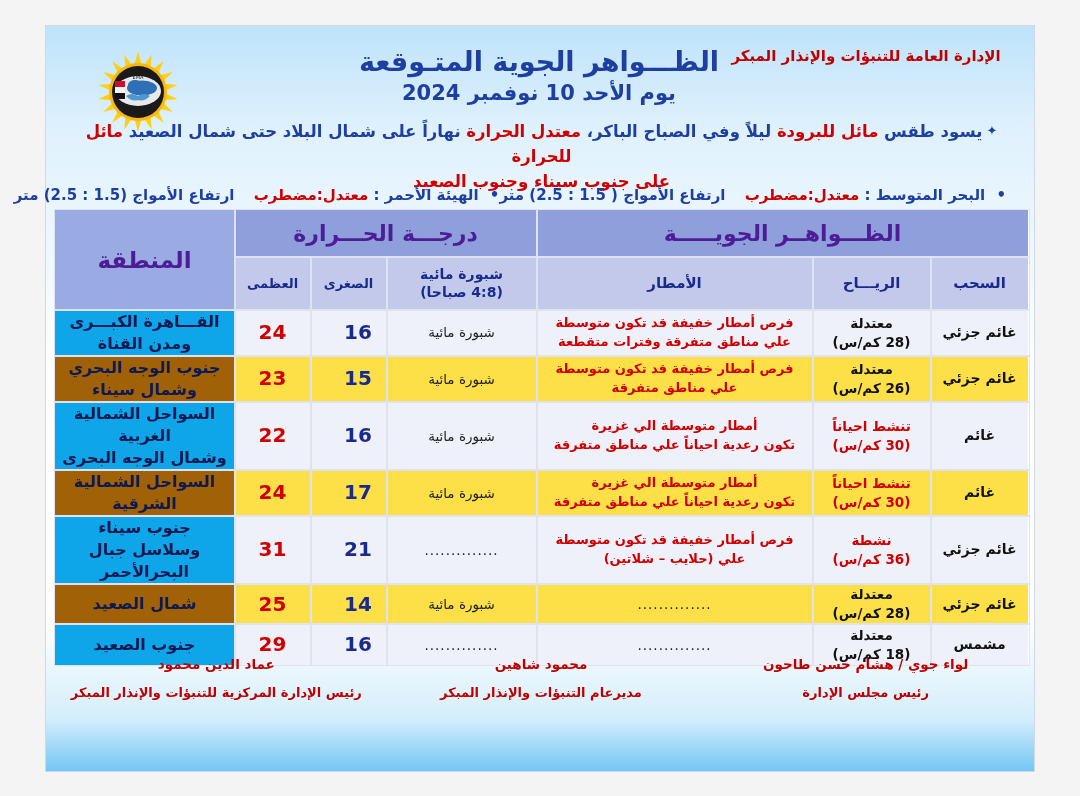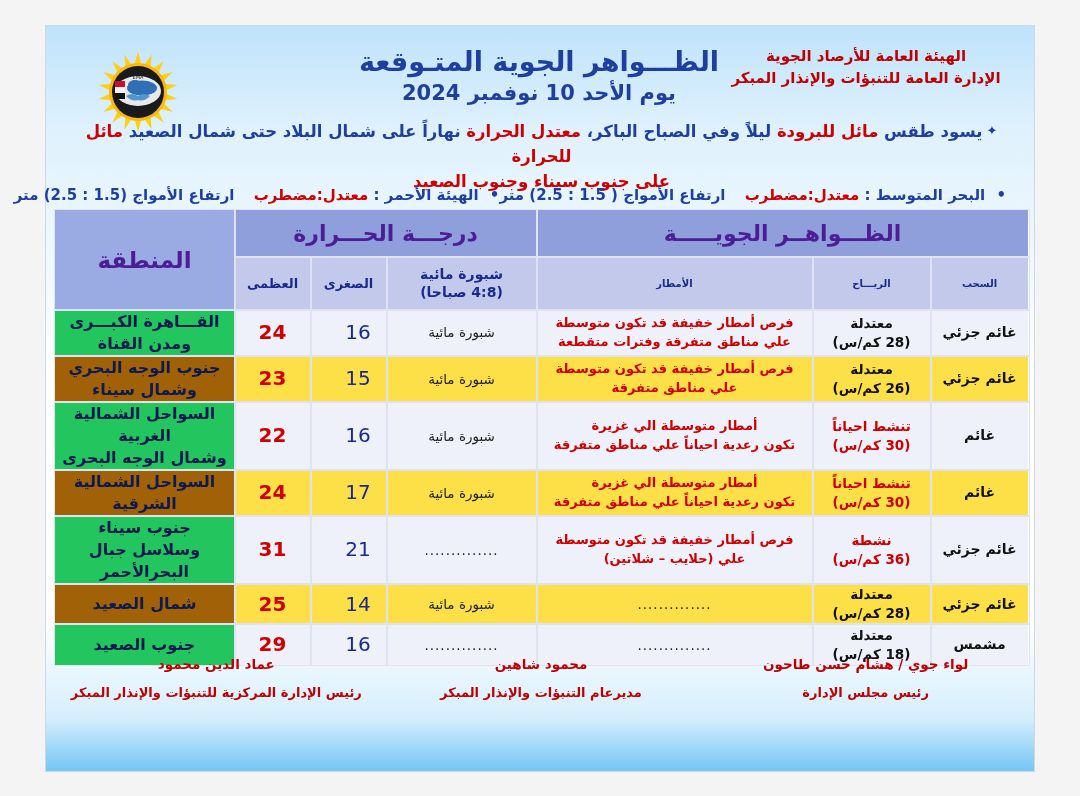--- a/index.html
+++ b/index.html
@@ -70,32 +70,32 @@
     text-align:center;vertical-align:middle;
   }
   .grp{
     background:#8f9fdc;color:#4c1d95;font-weight:bold;font-size:22px;
     height:44px;letter-spacing:1px;
   }
   .grp.region{
     background:#9aaae3;font-size:23px;
   }
   .sub{
-    background:#c3c9ea;color:#1a2a8c;font-weight:bold;font-size:10px;height:50px;
+    background:#c3c9ea;color:#1a2a8c;font-weight:bold;font-size:15px;height:50px;
   }
   .sub.mist{font-size:14px;line-height:1.3;color:#1a2a8c;}
   .sub.small{font-size:13px;}
   td.region{
-    background:#22c55e;color:#0d1a52;font-weight:bold;font-size:16px;line-height:1.35;
+    background:#0ea5e9;color:#0d1a52;font-weight:bold;font-size:16px;line-height:1.35;
   }
   tr.alt td.region{background:#a16207;}
   td.cell{font-size:13.5px;line-height:1.35;background:#eef0fa;color:#111;}
   tr.alt td.cell{background:#fde047;}
   td.tmax{font-size:20px;font-weight:bold;color:#d00000;}
-  td.tmin{font-size:20px;font-weight:normal;color:#1a2a8c;padding-left:20px;}
+  td.tmin{font-size:20px;font-weight:bold;color:#1a2a8c;padding-left:20px;}
   td.mist{font-size:13.5px;color:#222;}
   td.rain{font-size:13px;font-weight:bold;color:#d00000;line-height:1.45;}
   td.wind{font-size:13.5px;font-weight:bold;color:#111;line-height:1.4;}
   td.wind.act{color:#d00000;}
   td.cloud{font-size:14px;font-weight:bold;color:#111;}
   .dots{color:#222;letter-spacing:1px;}
 
   
   .foot{
     position:absolute;left:8px;top:626px;width:974px;height:58px;
@@ -150,21 +150,20 @@
               <ellipse cx="4" cy="-4" rx="15" ry="7.5" fill="#2f6fb5"></ellipse>
               <ellipse cx="-3" cy="-7" rx="7" ry="5" fill="#2f6fb5"></ellipse>
               <path d="M-12 4 q6 -4 12 0 q6 -4 12 0 q-6 6 -12 4 q-6 2 -12 -4z" fill="#4e97d1"></path>
               <text x="0" y="-13" font-size="5" fill="#1a1a1a" text-anchor="middle" font-family="DejaVu Sans">EMA</text>
             </g>
           </g>
         </svg>
       </div>
 
       <div class="org">
-        <div>الهيئة العامة للأرصاد الجوية</div>
         <div>الإدارة العامة للتنبؤات والإنذار المبكر</div>
       </div>
 
       <div class="titlewrap">
         <div class="title">الظـــواهر الجوية المتـوقعة</div>
         <div class="subtitle">يوم  الأحد 10 نوفمبر 2024</div>
       </div>
 
       <div class="bullet-line">
         <span class="dia">✦</span><span>يسود طقس </span><span class="red">مائل للبرودة</span><span> ليلاً وفي الصباح الباكر، </span><span class="red">معتدل الحرارة</span><span> نهاراً على شمال البلاد حتى شمال الصعيد </span><span class="red">مائل للحرارة</span>

